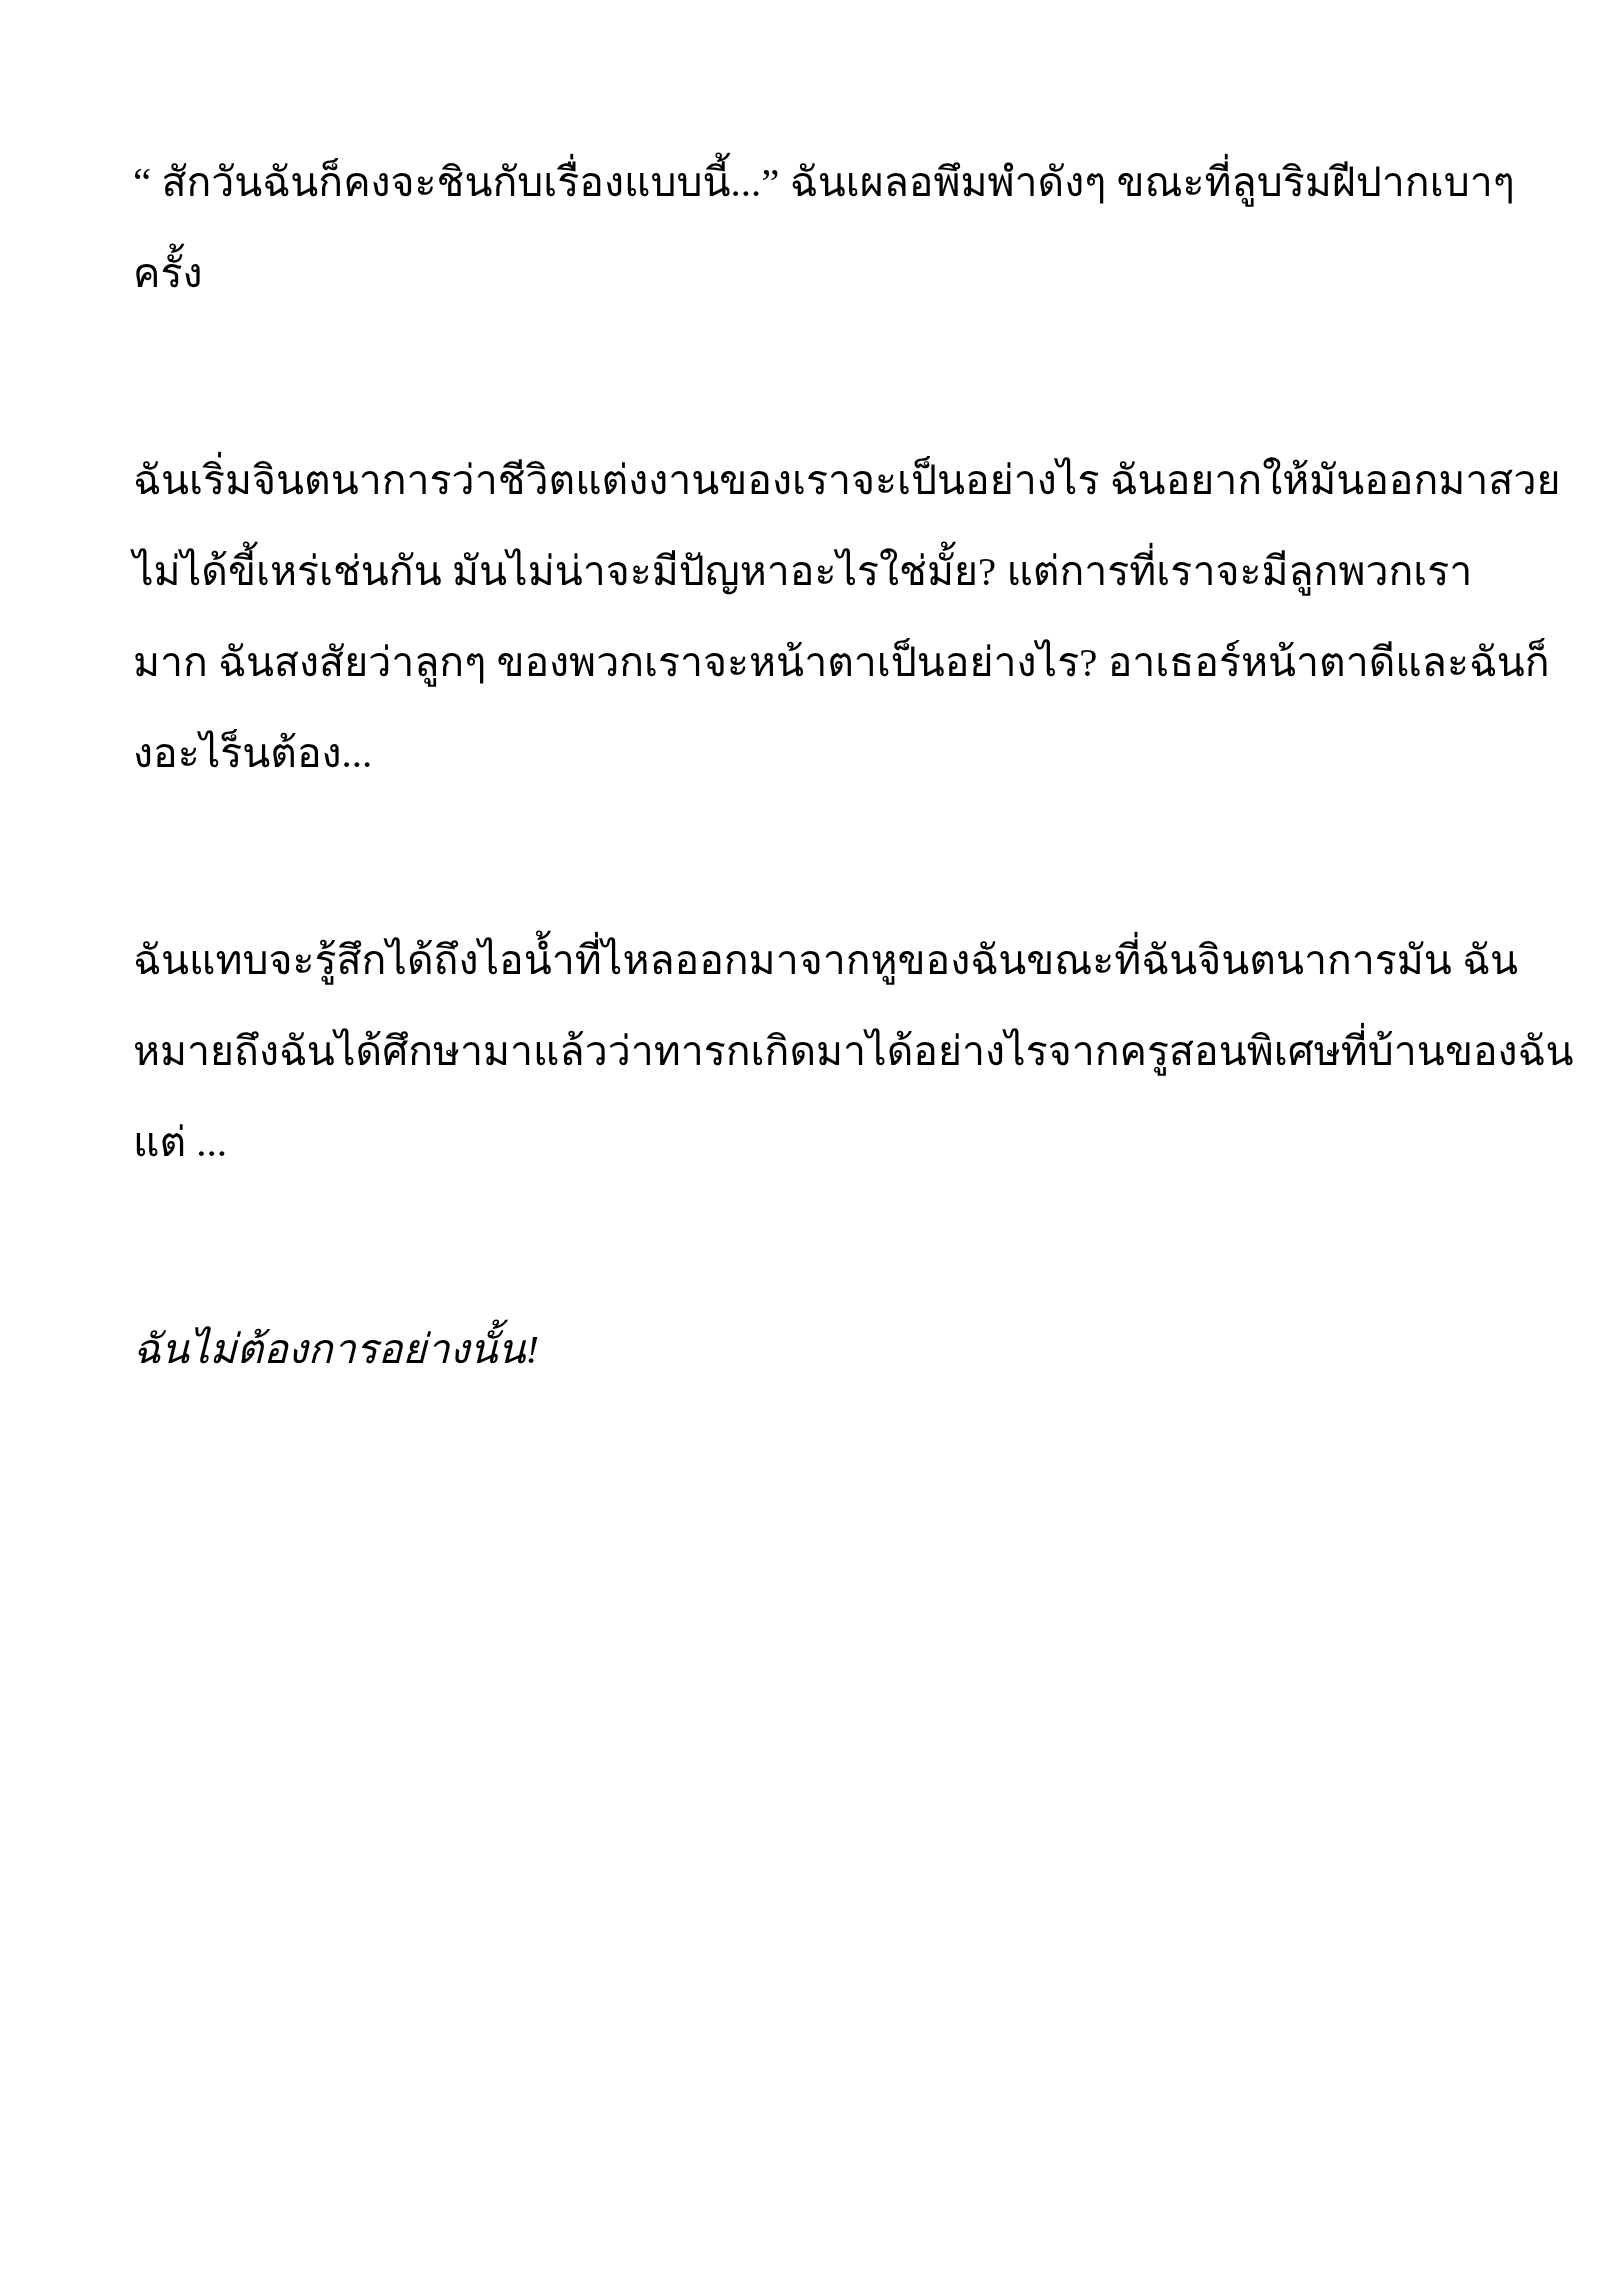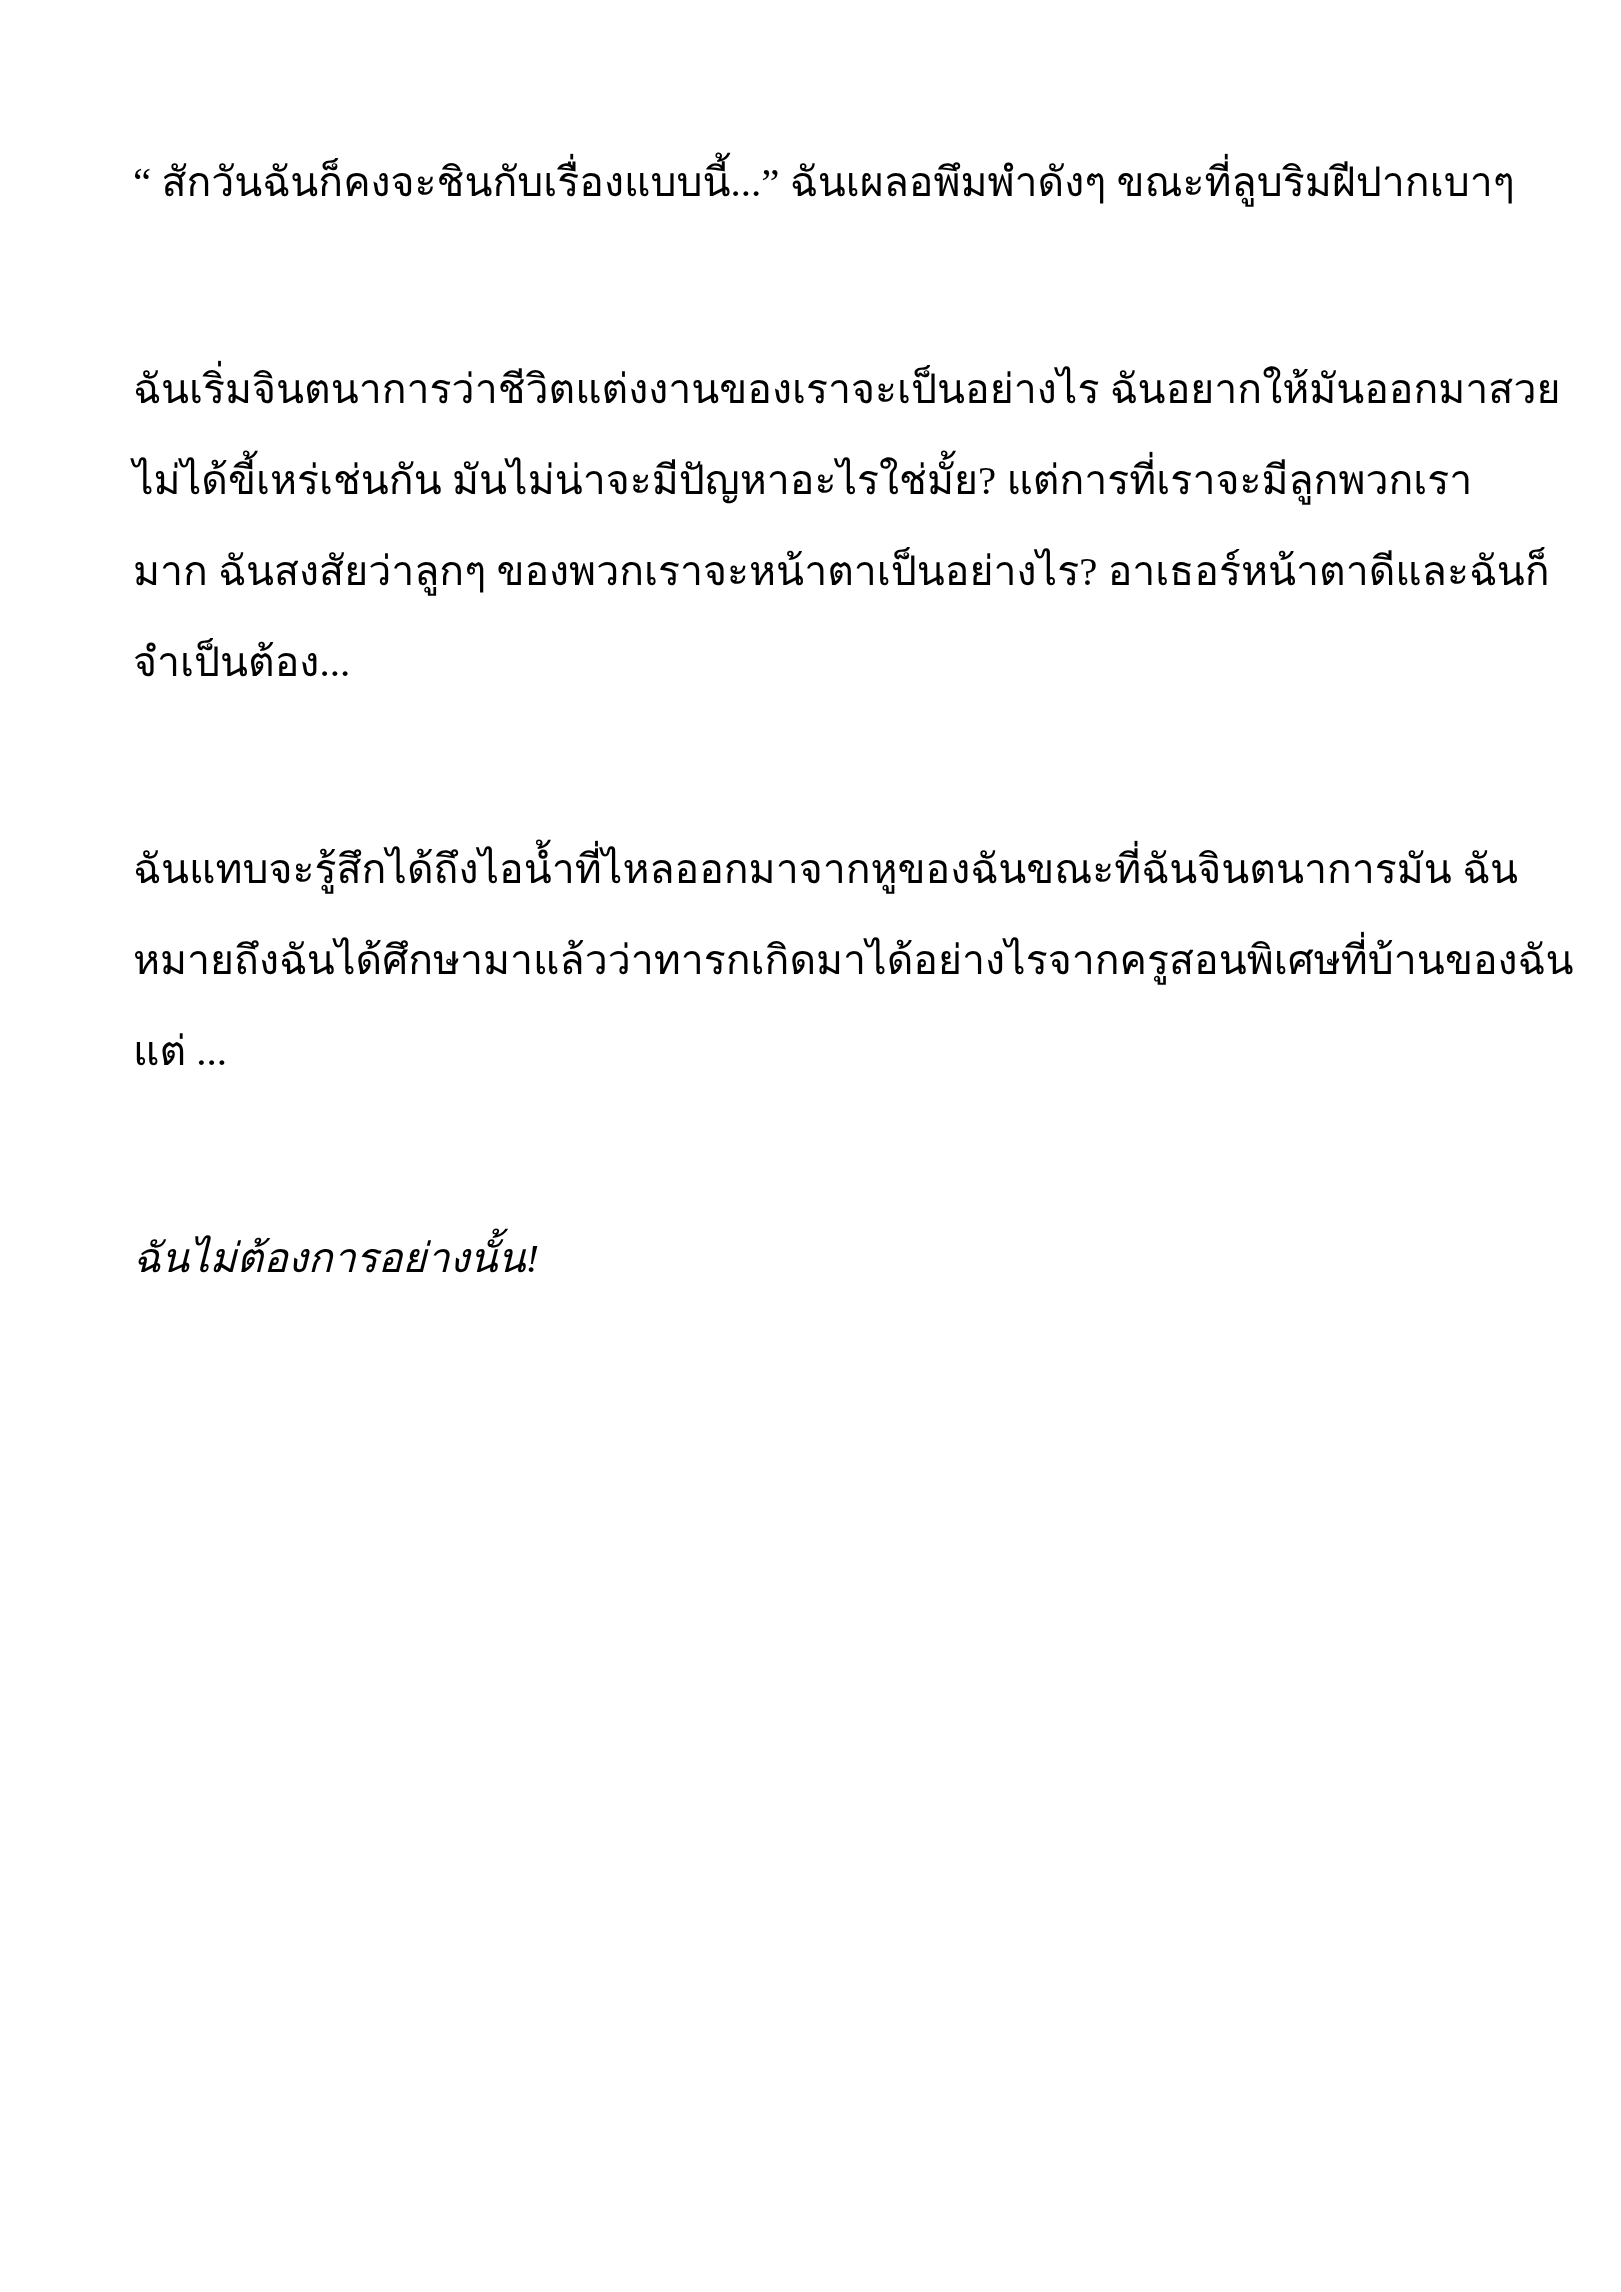--- a/index.html
+++ b/index.html
@@ -37,27 +37,28 @@
   }
 </style>
 </head>
 <body>
 
 <div class="page">
   <div class="content">
 
     <div class="paragraph">
       <div class="line">“ สักวันฉันก็คงจะชินกับเรื่องแบบนี้...” ฉันเผลอพึมพำดังๆ ขณะที่ลูบริมฝีปากเบาๆ</div>
+      <div class="line">ครั้ง</div>
     </div>
 
     <div class="paragraph">
       <div class="line">ฉันเริ่มจินตนาการว่าชีวิตแต่งงานของเราจะเป็นอย่างไร ฉันอยากให้มันออกมาสวย</div>
       <div class="line">ไม่ได้ขี้เหร่เช่นกัน มันไม่น่าจะมีปัญหาอะไรใช่มั้ย? แต่การที่เราจะมีลูกพวกเรา</div>
       <div class="line">มาก ฉันสงสัยว่าลูกๆ ของพวกเราจะหน้าตาเป็นอย่างไร? อาเธอร์หน้าตาดีและฉันก็</div>
-      <div class="line">จำเป็นต้อง...</div>
+      <div class="line">งอะไร็นต้อง...</div>
     </div>
 
     <div class="paragraph">
       <div class="line">ฉันแทบจะรู้สึกได้ถึงไอน้ำที่ไหลออกมาจากหูของฉันขณะที่ฉันจินตนาการมัน ฉัน</div>
       <div class="line">หมายถึงฉันได้ศึกษามาแล้วว่าทารกเกิดมาได้อย่างไรจากครูสอนพิเศษที่บ้านของฉัน</div>
       <div class="line">แต่ ...</div>
     </div>
 
 
     <div class="paragraph">

